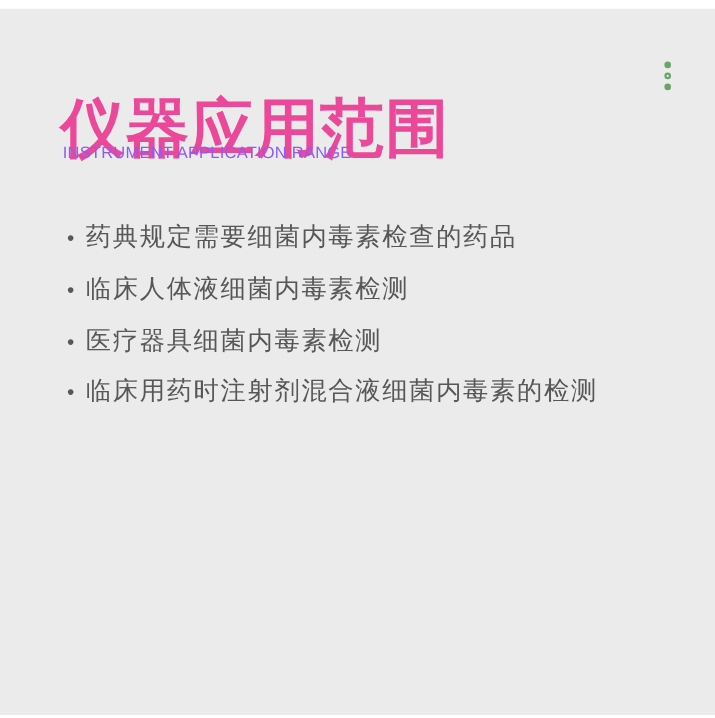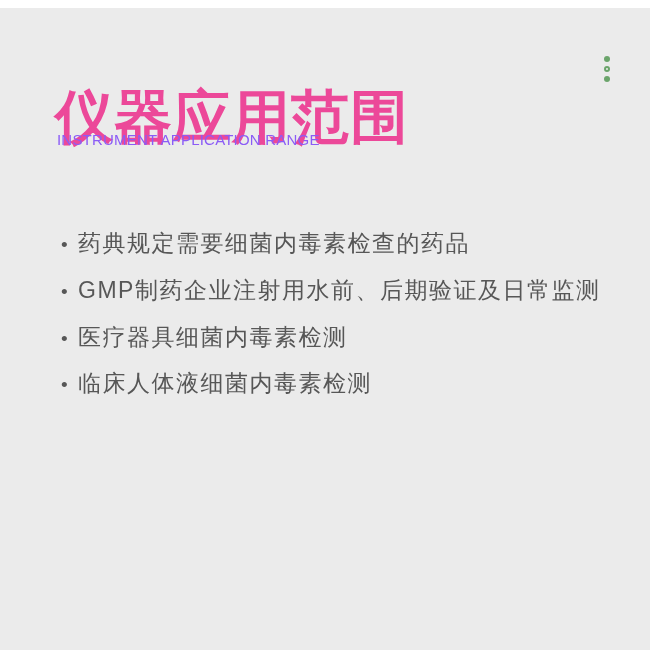--- a/index.html
+++ b/index.html
@@ -57,21 +57,21 @@
     margin-bottom: 4px;
   }
   .dot.hollow {
     background: transparent;
     border: 2px solid #6ba46b;
     box-sizing: border-box;
   }
   .list {
     position: absolute;
     left: 57px;
-    top: 220px;
+    top: 192px;
     width: 575px;
     color: #575757;
     font-size: 23px;
     letter-spacing: 1.5px;
   }
   .line {
     height: 46.8px;
     line-height: 46.8px;
     white-space: nowrap;
   }
@@ -100,33 +100,33 @@
 
 <div class="list">
 
   <div class="item">
     <div class="line">
       <span class="bullet">•</span><span>药典规定需要细菌内毒素检查的药品</span>
     </div>
   </div>
 
 
+
   <div class="item">
     <div class="line">
-      <span class="bullet">•</span><span>GMP制药企业注射用水前、后期验证及日常监测</span>
+      <span class="bullet">•</span><span>临床人体液细菌内毒素检测</span>
     </div>
   </div>
 
   <div class="item">
     <div class="line">
       <span class="bullet">•</span><span>医疗器具细菌内毒素检测</span>
     </div>
   </div>
 
+
   <div class="item">
     <div class="line">
-      <span class="bullet">•</span><span>临床人体液细菌内毒素检测</span>
+      <span class="bullet">•</span><span>临床用药时注射剂混合液细菌内毒素的检测</span>
     </div>
   </div>
-
-
 
 </div>
 
 </body></html>

